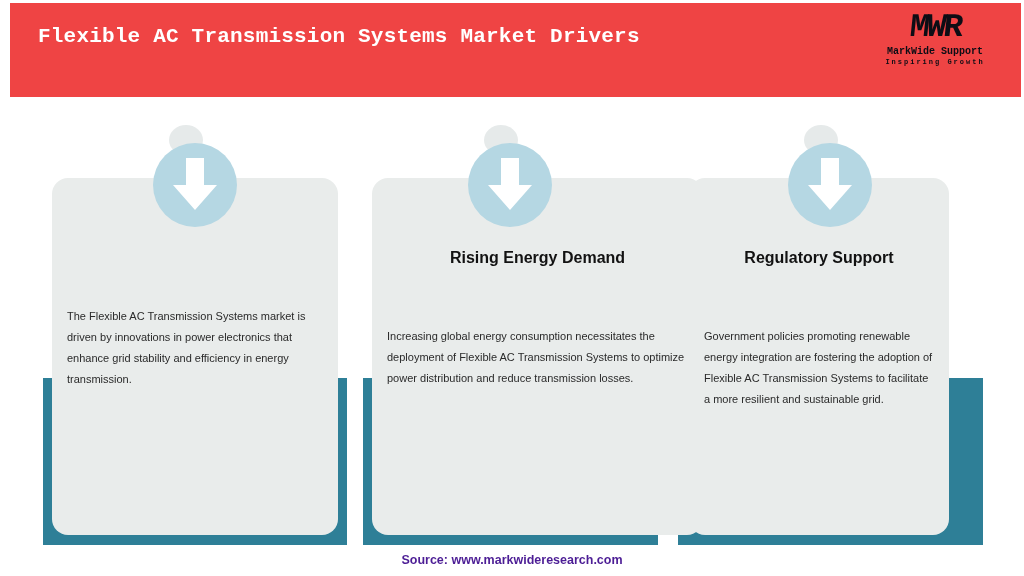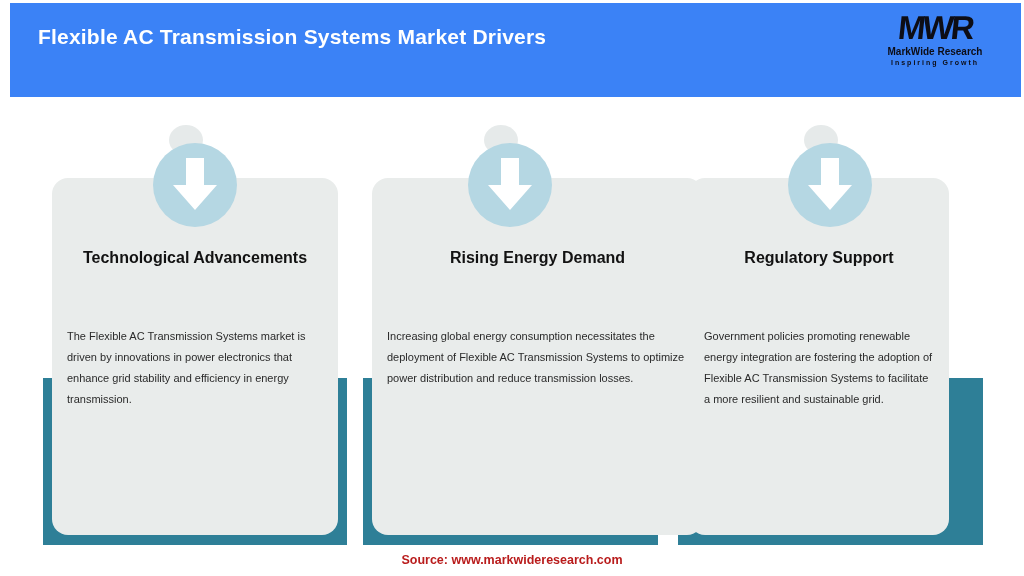--- a/index.html
+++ b/index.html
@@ -5,21 +5,22 @@
   html,body { margin:0; padding:0; }
   body { font-family: "Liberation Sans", sans-serif; background:#ffffff; }
   .page {
     position:relative; width:1024px; height:576px; background:#ffffff;
     overflow:hidden;
   }
 
   
   .header {
     position:absolute; left:10px; top:3px; width:1011px; height:94px;
-    background:#3b82f6;
+    background:#ef4444;
+    font-family:Liberation Mono, monospace;
   }
   .header-title {
     position:absolute; left:28px; top:22px;
     color:#ffffff; font-size:21px; font-weight:bold; letter-spacing:0.2px;
   }
   .logo {
     position:absolute; right:26px; top:8px; width:120px; text-align:center;
     color:#0d0d15;
   }
   .logo-mark {
@@ -59,47 +60,46 @@
   .circle-wrap.g3 { left:788px; }
   .circle-blob {
     position:absolute; top:-18px; left:16px; width:34px; height:30px;
     border-radius:50%; background:#e6eaea; z-index:0;
   }
   .circle-svg { position:relative; z-index:1; display:block; }
 
   
   .source {
     position:absolute; left:0; top:553px; width:1024px; text-align:center;
-    font-size:12.5px; font-weight:bold; color:#b91c1c;
+    font-size:12.5px; font-weight:bold; color:#4c1d95;
   }
   .disclaimer {
     position:absolute; right:11px; top:557px;
     font-size:9.5px; color:#333333;
   }
 </style>
 </head>
 <body>
 
 <div class="page">
 
   <div class="header">
     <div class="header-title">Flexible AC Transmission Systems Market Drivers</div>
     <div class="logo">
       <div class="logo-mark">MWR</div>
-      <div class="logo-name">MarkWide Research</div>
+      <div class="logo-name">MarkWide Support</div>
       <div class="logo-tagline">Inspiring Growth</div>
     </div>
   </div>
 
   <div class="backer g1"></div>
   <div class="backer g2"></div>
   <div class="backer g3"></div>
 
   <div class="card g1">
-    <div class="card-title">Technological Advancements</div>
     <div class="card-body">The Flexible AC Transmission Systems market is driven by innovations in power electronics that enhance grid stability and efficiency in energy transmission.</div>
   </div>
 
   <div class="card g2">
     <div class="card-title">Rising Energy Demand</div>
     <div class="card-body">Increasing global energy consumption necessitates the deployment of Flexible AC Transmission Systems to optimize power distribution and reduce transmission losses.</div>
   </div>
 
   <div class="card g3">
     <div class="card-title">Regulatory Support</div>

